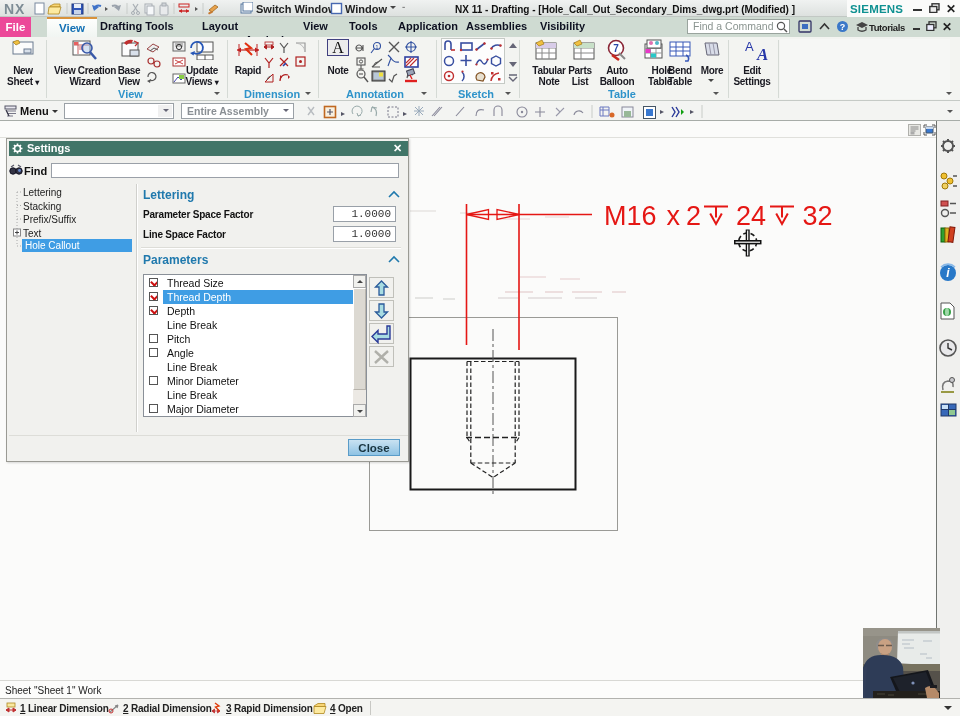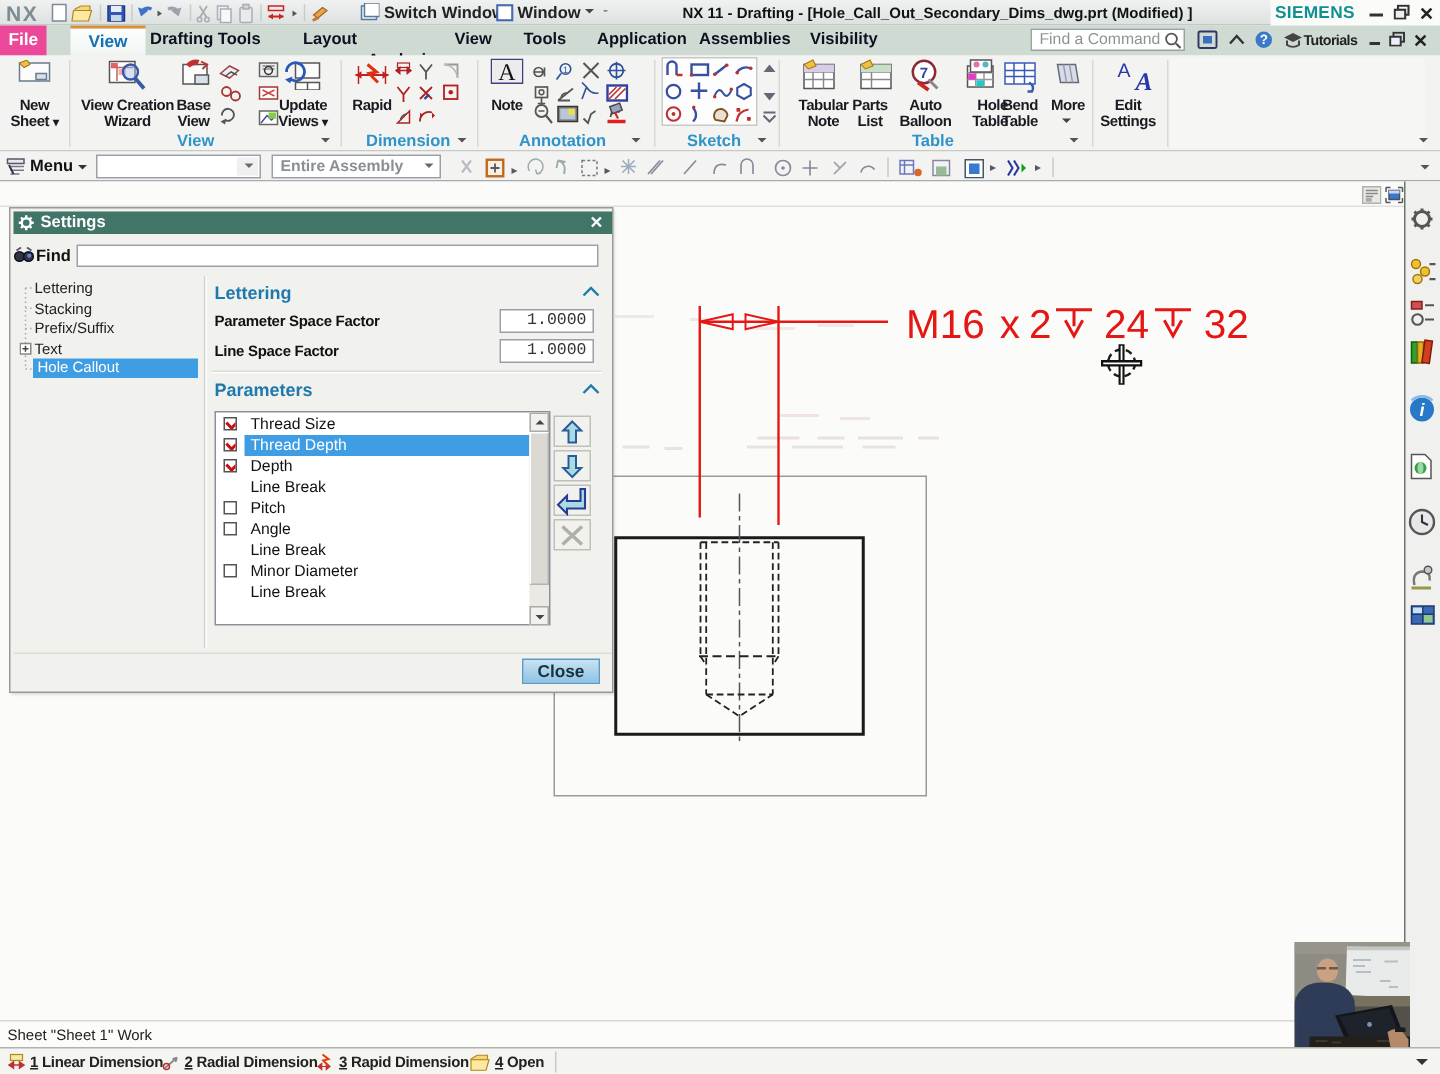--- a/index.html
+++ b/index.html
@@ -624,20 +624,24 @@
         <div class="prow" style="top:85px;">
               <span class="lb">Line Break</span>
             </div>
         <div class="prow" style="top:99px;">
               <span class="cb"></span>
               <span class="lb">Minor Diameter</span>
             </div>
         <div class="prow" style="top:113px;">
               <span class="lb">Line Break</span>
             </div>
+        <div class="prow" style="top:127px;">
+              <span class="cb"></span>
+              <span class="lb">Major Diameter</span>
+            </div>
 
         <div class="abs" style="left:209px;top:0;width:13px;height:142px;background:#ece9e4;">
           <div class="abs" style="left:0;top:0;width:13px;height:13px;background:#f1f1ee;border:1px solid #aaa;">
                 <div class="abs" style="left:3px;top:4px;width:0;height:0;border:3.5px solid transparent;border-bottom-color:#444;border-top-width:0;"></div>
               </div>
           <div class="abs" style="left:0;top:13px;width:13px;height:102px;background:#dcd9d2;border:1px solid #b8b4ac;border-top-color:#fff;border-left-color:#fff;"></div>
           <div class="abs" style="left:0;bottom:0;width:13px;height:13px;background:#f1f1ee;border:1px solid #aaa;">
                 <div class="abs" style="left:3px;top:5px;width:0;height:0;border:3.5px solid transparent;border-top-color:#444;border-bottom-width:0;"></div>
               </div>
         </div>

